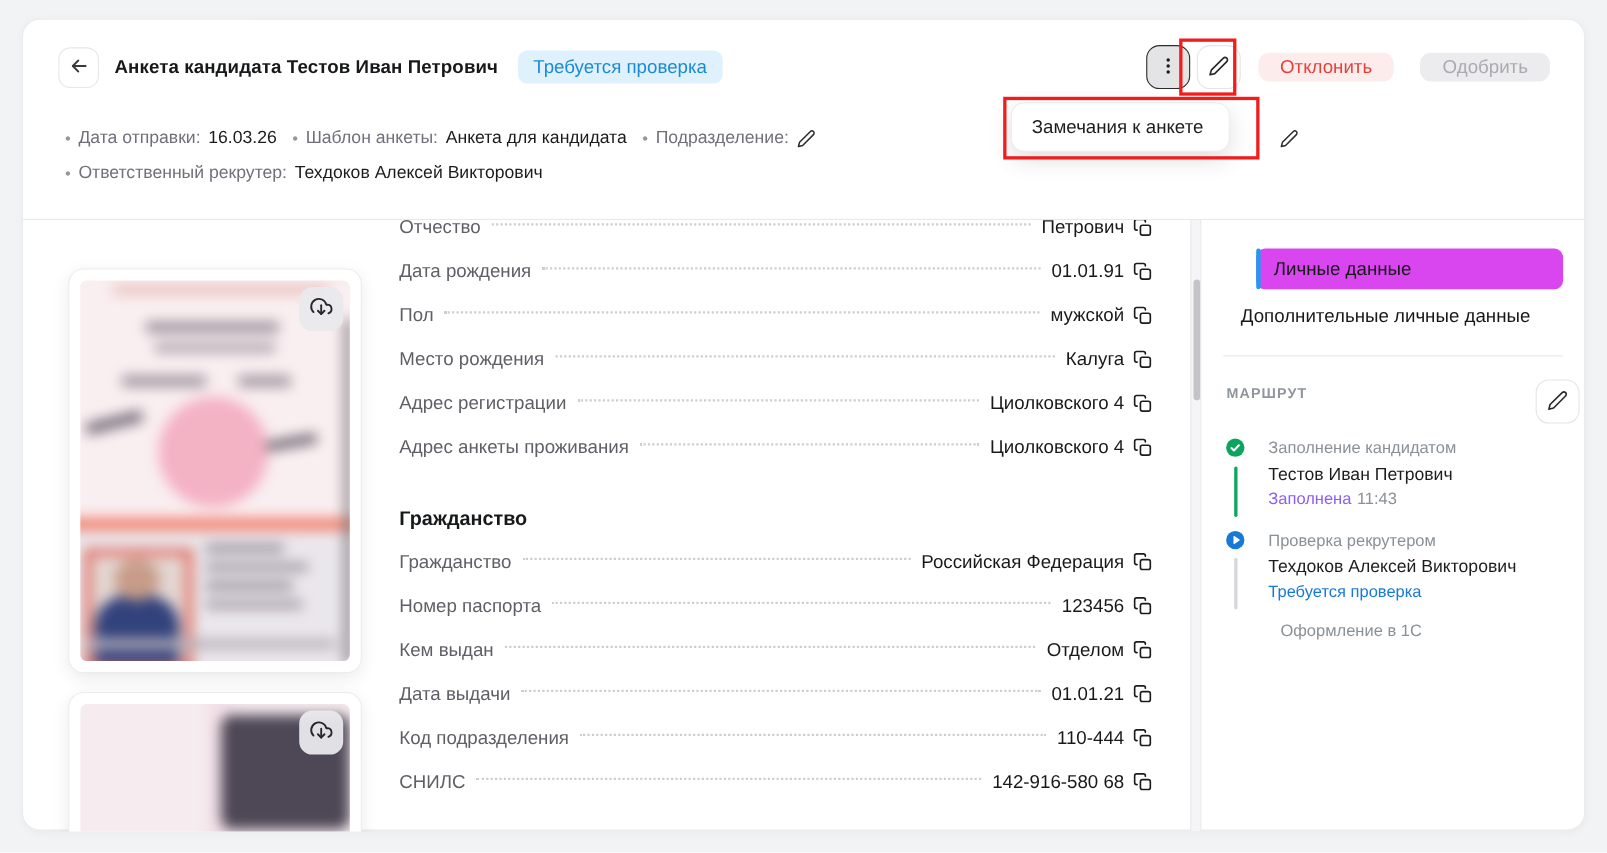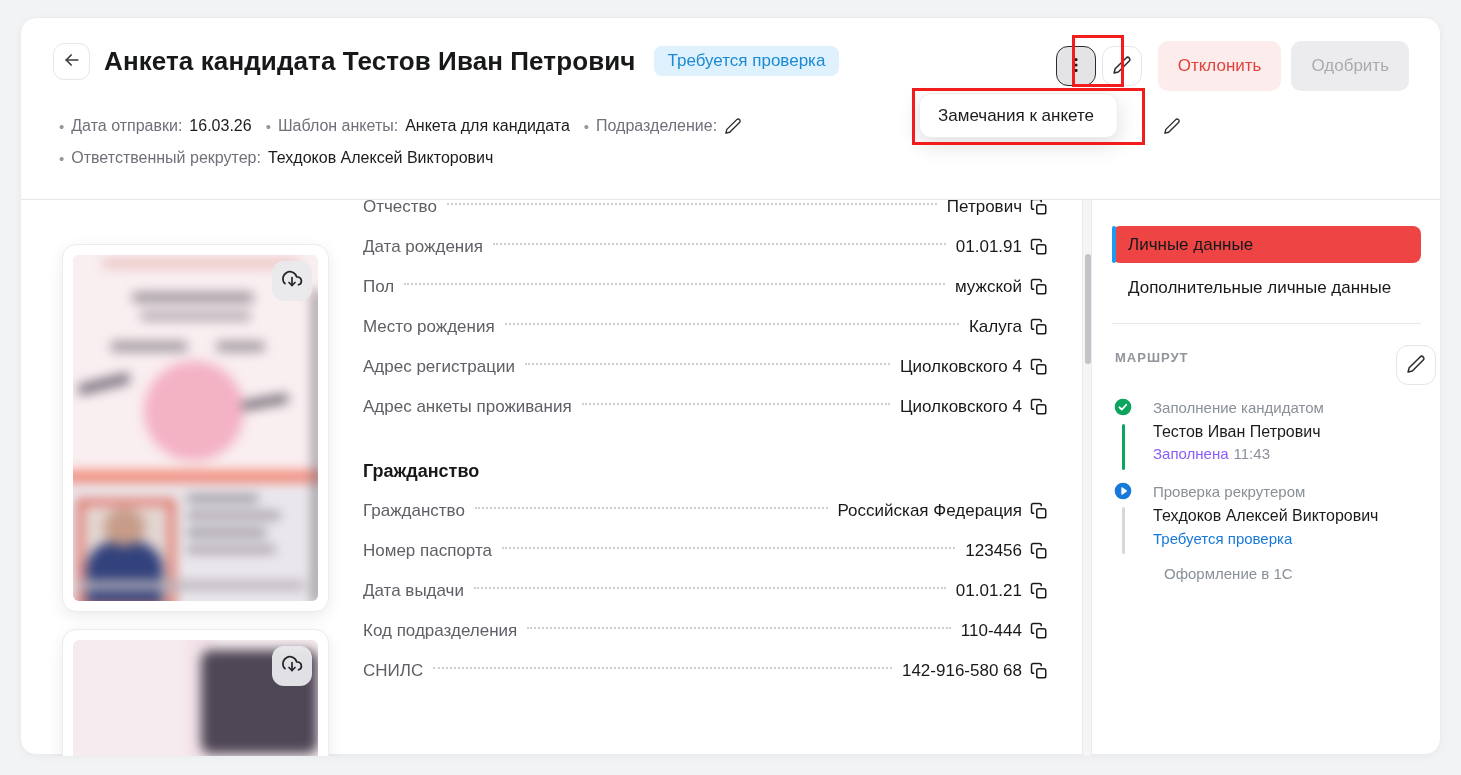--- a/index.html
+++ b/index.html
@@ -8,33 +8,33 @@
   body { background:#f2f3f5; }
 
   .card { position:absolute; left:20px; top:17px; width:1421px; height:738px;
     background:#ffffff; border:1px solid #ececee; border-radius:16px;
     box-shadow:0 2px 8px rgba(0,0,0,.04); }
 
   
   .hdr-top { position:absolute; left:32px; top:24px; height:38px; display:flex; align-items:center; }
   .back-btn { width:37px; height:37px; border-radius:11px; background:#fff; border:1px solid #e7e7ea;
     display:flex; align-items:center; justify-content:center; cursor:pointer; }
-  .page-title { margin-left:14px; font-size:26px; font-weight:700; color:#17181a; letter-spacing:.1px; white-space:nowrap; }
+  .page-title { margin-left:14px; font-size:17px; font-weight:700; color:#17181a; letter-spacing:.1px; white-space:nowrap; }
   .badge { margin-left:18px; height:30px; padding:0 14px; border-radius:8px; background:#def1fc;
     color:#1b8ad3; font-size:17px; display:flex; align-items:center; white-space:nowrap; }
 
   .actions { position:absolute; top:23px; right:31px; display:flex; align-items:center; }
   .icon-btn { width:40px; height:40px; border-radius:12px; display:flex; align-items:center;
     justify-content:center; cursor:pointer; background:#fff; border:1px solid #e5e5e8; }
   .kebab-btn { background:#e4e4e6; border:1.5px solid #2c2c2e; }
   .pencil-btn { margin-left:6px; }
-  .btn { height:50px; border:none; border-radius:10px; padding:0 20px; font-size:17px;
+  .btn { height:26px; border:none; border-radius:10px; padding:0 20px; font-size:17px;
     font-weight:500; cursor:pointer; font-family:inherit; white-space:nowrap; }
   .btn-reject { margin-left:16px; background:#fcecec; color:#e2423c; }
-  .btn-approve { margin-left:10px; background:#ececee; color:#ababaf; }
+  .btn-approve { margin-left:24px; background:#ececee; color:#ababaf; }
 
   .meta { position:absolute; left:38px; height:24px; display:flex; align-items:center; gap:14px;
     font-size:16px; color:#1c1c1e; }
   .meta1 { top:96px; right:40px; }
   .meta2 { top:128px; }
   .mi { display:flex; align-items:center; gap:7px; white-space:nowrap; }
   .bullet { color:#97979c; font-size:15px; }
   .mlabel { color:#70707a; }
   .mval { color:#1c1c1e; }
   .mi-pos { position:absolute; left:867px; top:0; width:255px; height:24px;
@@ -106,21 +106,21 @@
   
   .sb-track { position:absolute; left:1049px; top:0; bottom:0; width:10px; background:#f5f5f7;
     border-left:1px solid #ebebee; border-right:1px solid #ebebee; }
   .sb-thumb { position:absolute; left:2px; top:54px; width:6px; height:110px; border-radius:3px;
     background:#c3c3c8; cursor:pointer; }
 
   
   .sidebar { position:absolute; left:1059px; right:0; top:0; bottom:0; }
   .nav-item { position:absolute; left:20px; right:19px; height:37px; border-radius:8px;
     display:flex; align-items:center; padding-left:16px; font-size:17px; color:#17181a; cursor:pointer; }
-  .nav-0 { top:26px; background:#ef4444; }
+  .nav-0 { top:26px; background:#d946ef;margin-left:30px; }
   .nav-bar { position:absolute; left:0; top:0; width:4px; height:37px; border-radius:3px; background:#1e9bf0; }
   .nav-1 { top:69px; }
   .sb-divider { position:absolute; left:20px; right:19px; top:123px; height:1px; background:#e9e9ec; }
   .route-title { position:absolute; left:23px; top:150px; font-size:13px; font-weight:700;
     letter-spacing:1px; color:#90959c; }
   .route-edit { position:absolute; left:304px; top:145px; width:40px; height:40px; }
   .step-icon { position:absolute; width:20px; height:20px; left:21px; }
   .step-label { position:absolute; left:61px; font-size:15px; color:#8a9097; white-space:nowrap; }
   .step-name { position:absolute; left:61px; font-size:16px; color:#1c1c1e; white-space:nowrap; }
   .step-status { position:absolute; left:61px; font-size:15px; white-space:nowrap; }
@@ -363,20 +363,31 @@
             <span class="fdots"></span>
             <span class="fvalue">123456</span>
         <span class="copy-btn">
               <svg width="18" height="18" viewBox="0 0 24 24" fill="none" stroke="#1c1c1e" stroke-width="2" stroke-linecap="round" stroke-linejoin="round">
                 <rect x="9" y="9" width="12" height="12" rx="2.5"></rect>
                 <path d="M5 15H4.5A2.5 2.5 0 0 1 2 12.5v-8A2.5 2.5 0 0 1 4.5 2h8A2.5 2.5 0 0 1 15 4.5V5"></path>
               </svg>
             </span>
       </div>
       <div class="frow">
+        <span class="flabel">Кем выдан</span>
+            <span class="fdots"></span>
+            <span class="fvalue">Отделом</span>
+        <span class="copy-btn">
+              <svg width="18" height="18" viewBox="0 0 24 24" fill="none" stroke="#1c1c1e" stroke-width="2" stroke-linecap="round" stroke-linejoin="round">
+                <rect x="9" y="9" width="12" height="12" rx="2.5"></rect>
+                <path d="M5 15H4.5A2.5 2.5 0 0 1 2 12.5v-8A2.5 2.5 0 0 1 4.5 2h8A2.5 2.5 0 0 1 15 4.5V5"></path>
+              </svg>
+            </span>
+      </div>
+      <div class="frow">
         <span class="flabel">Дата выдачи</span>
             <span class="fdots"></span>
             <span class="fvalue">01.01.21</span>
         <span class="copy-btn">
               <svg width="18" height="18" viewBox="0 0 24 24" fill="none" stroke="#1c1c1e" stroke-width="2" stroke-linecap="round" stroke-linejoin="round">
                 <rect x="9" y="9" width="12" height="12" rx="2.5"></rect>
                 <path d="M5 15H4.5A2.5 2.5 0 0 1 2 12.5v-8A2.5 2.5 0 0 1 4.5 2h8A2.5 2.5 0 0 1 15 4.5V5"></path>
               </svg>
             </span>
       </div>

